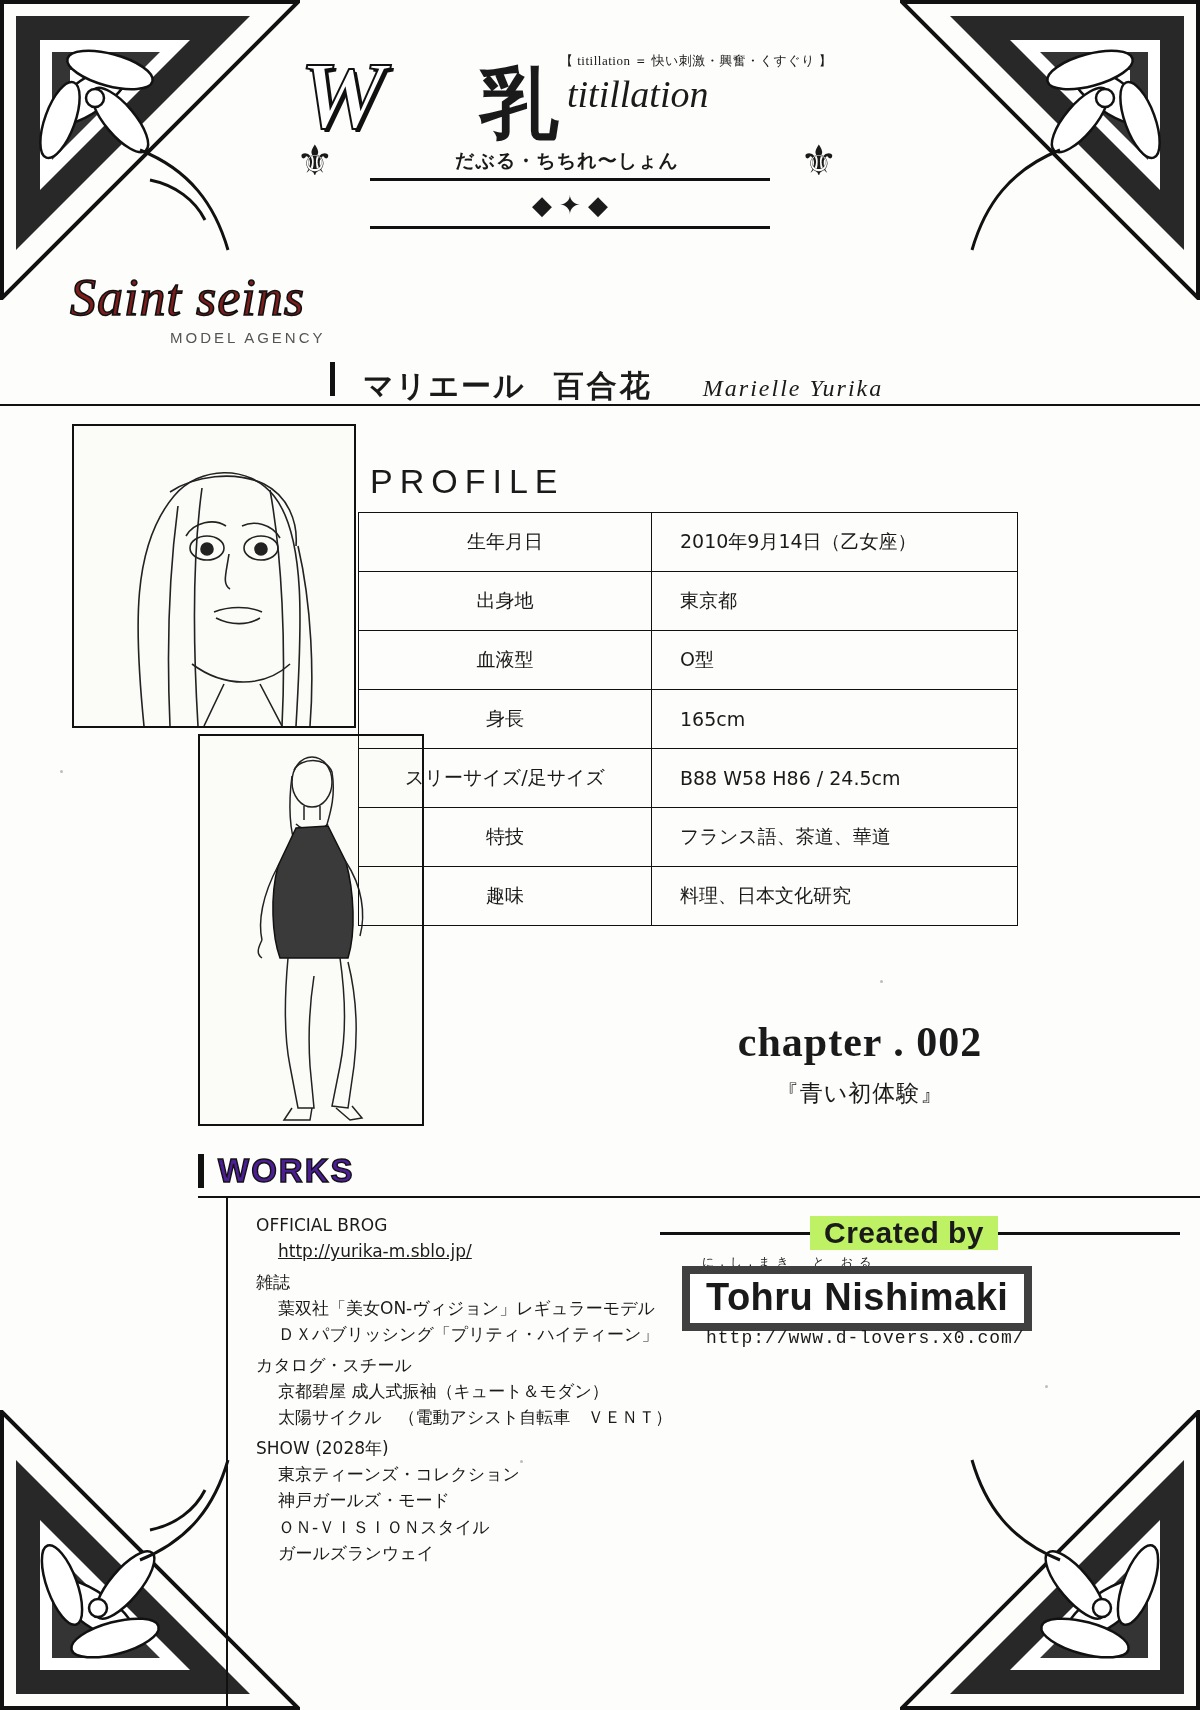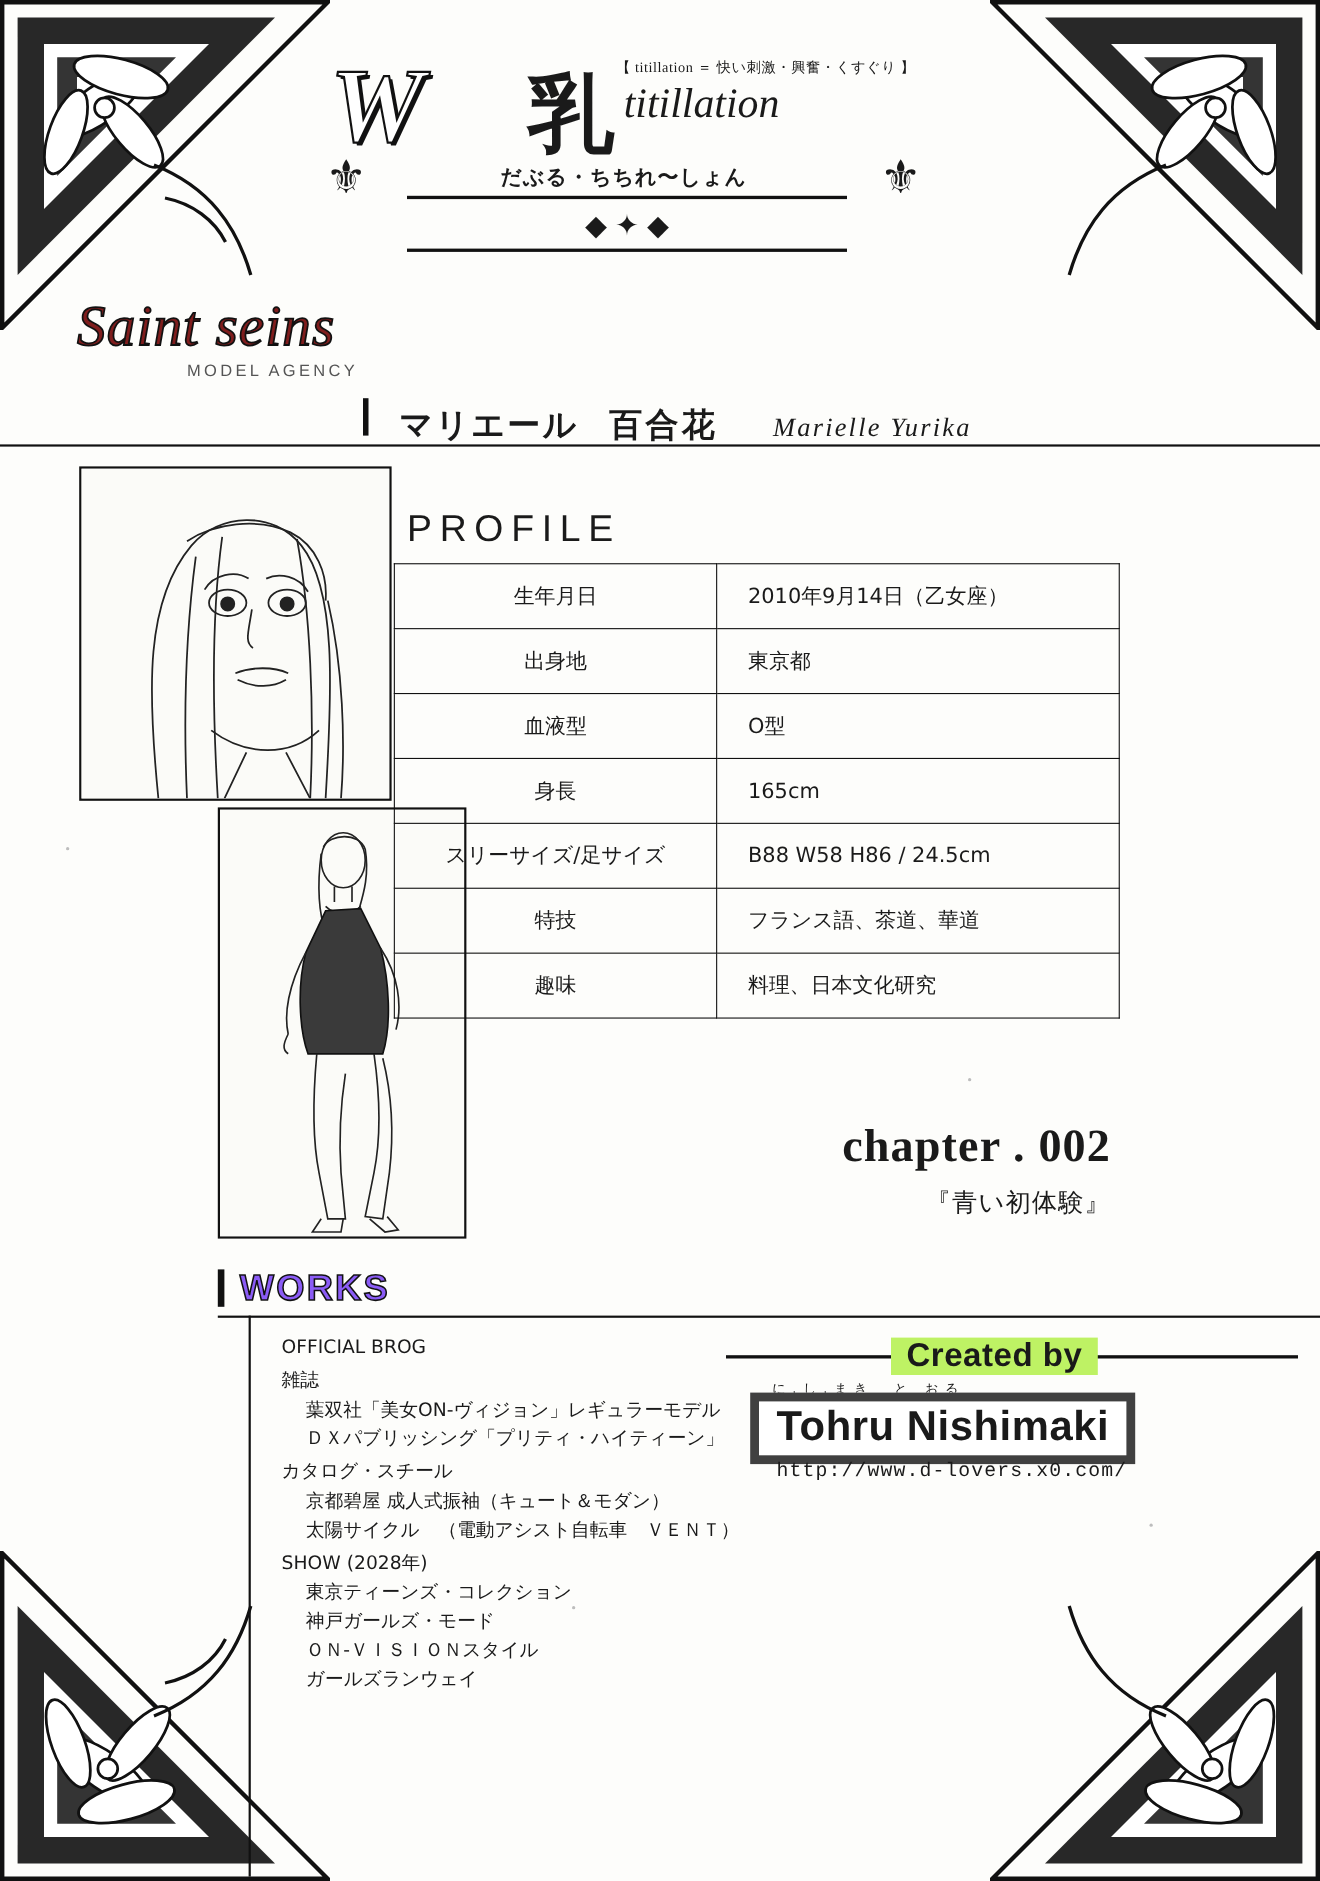--- a/index.html
+++ b/index.html
@@ -116,40 +116,40 @@
     border:1px solid #111;
     height:56px;
     font-size:19px;
     font-family:"DejaVu Sans", sans-serif;
   }
   .profile-table td.k{width:290px;text-align:center;}
   .profile-table td.v{padding-left:28px;}
 
   
   .chapter{
-    position:absolute;left:710px;top:1018px;width:300px;text-align:right;
+    position:absolute;left:710px;top:1018px;width:300px;text-align:center;
   }
   .chapter .ch-no{
     font-family:"Liberation Serif", serif;
     font-size:42px;font-weight:bold;letter-spacing:1px;
   }
   .chapter .ch-title{
     margin-top:12px;font-size:23px;font-weight:normal;
     font-family:"DejaVu Sans", sans-serif;letter-spacing:1px;
   }
 
   
   .works-head{
     position:absolute;left:198px;top:1152px;
     display:flex;align-items:center;gap:14px;
   }
   .works-head .bar{width:6px;height:34px;background:#111;}
   .works-head .t{
     font-size:33px;font-weight:bold;letter-spacing:2px;
-    color:#8b5cf6;-webkit-text-stroke:1.4px #111;
+    color:#4c1d95;-webkit-text-stroke:1.4px #111;
     font-family:"Liberation Sans", sans-serif;
   }
   .hr-works{position:absolute;left:198px;top:1196px;width:1002px;height:2px;background:#111;}
   .vline-works{position:absolute;left:226px;top:1196px;width:2px;height:510px;background:#111;}
 
   .works-list{
     position:absolute;left:256px;top:1212px;width:520px;
     font-family:"DejaVu Sans", sans-serif;
     font-size:17px;line-height:1.55;
   }
@@ -384,20 +384,21 @@
   <div class="works-head">
     <span class="bar"></span>
     <span class="t">WORKS</span>
   </div>
   <div class="hr-works"></div>
   <div class="vline-works"></div>
 
   <div class="works-list">
     <div class="grp">
       <div class="gl">OFFICIAL BROG</div>
+      <div class="it url">http://yurika-m.sblo.jp/</div>
     </div>
     <div class="grp">
       <div class="gl">雑誌</div>
       <div class="it">葉双社「美女ON-ヴィジョン」レギュラーモデル</div>
       <div class="it">ＤＸパブリッシング「プリティ・ハイティーン」</div>
     </div>
     <div class="grp">
       <div class="gl">カタログ・スチール</div>
       <div class="it">京都碧屋 成人式振袖（キュート＆モダン）</div>
       <div class="it">太陽サイクル　（電動アシスト自転車　ＶＥＮＴ）</div>

